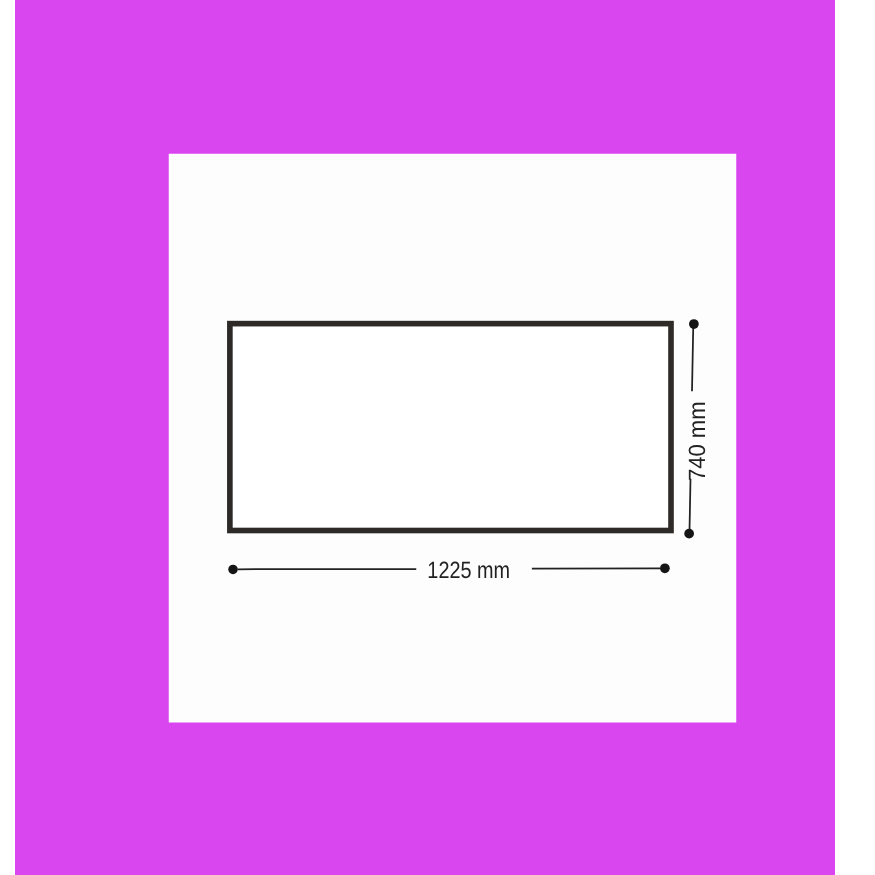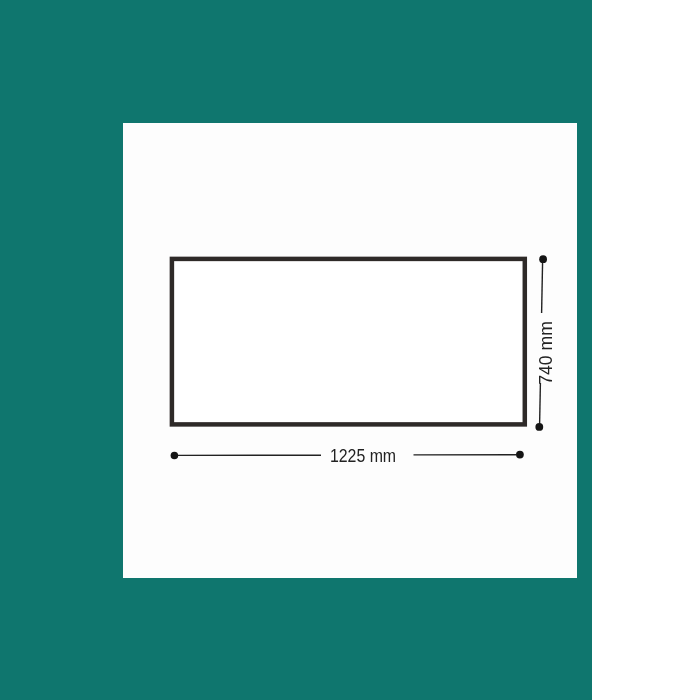--- a/index.html
+++ b/index.html
@@ -1,16 +1,16 @@
 <!DOCTYPE html>
 <html><head>
 <meta charset="utf-8">
 <style>
   html,body{margin:0;padding:0;background:#ffffff;}
-  .stage{position:relative;width:592px;height:700px;background:#0f766e;overflow:hidden;}
+  .stage{position:relative;width:656px;height:700px;background:#d946ef;overflow:hidden;margin-left:12px;}
   svg{display:block;}
   text{font-family:"Liberation Sans",sans-serif;fill:#222222;}
 </style>
 </head>
 <body>
 
 <div class="stage">
 <svg width="700" height="700" viewBox="0 0 700 700" xmlns="http://www.w3.org/2000/svg">
 
   <rect x="123" y="123" width="454" height="455" fill="#fdfdfd"></rect>

